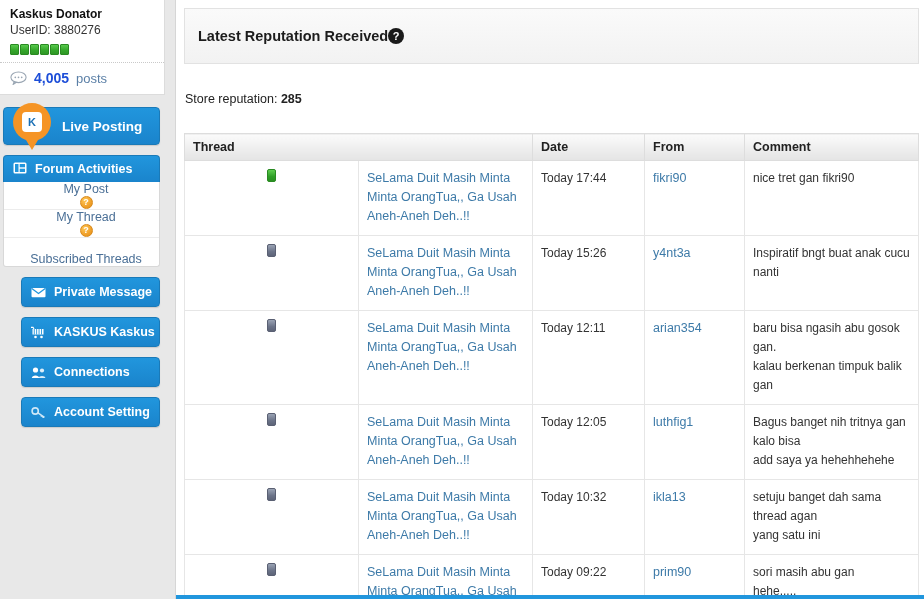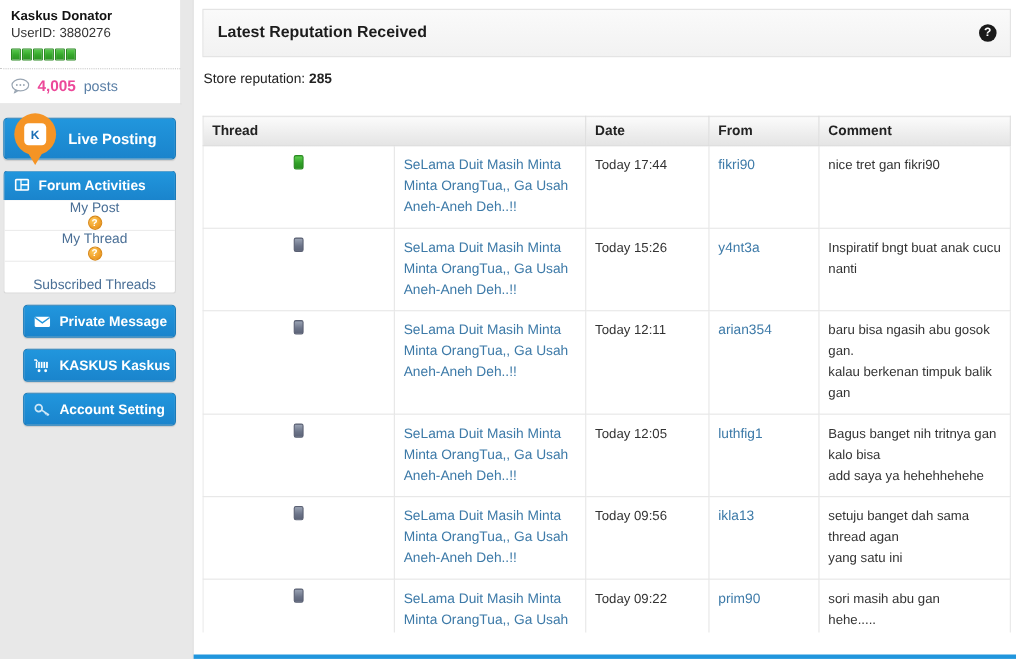--- a/index.html
+++ b/index.html
@@ -50,21 +50,21 @@
   }
   .posts-row {
     border-top: 1px dotted #c9c9c9;
     margin: 0 -10px;
     padding: 7px 10px 8px 10px;
     display: flex;
     align-items: center;
     gap: 7px;
   }
   .bubble-icon { width: 17px; height: 14px; flex: 0 0 17px; }
-  .posts-count { font-weight: bold; font-size: 14px; color: #ec4899; }
+  .posts-count { font-weight: bold; font-size: 14px; color: #1d4ed8; }
   .posts-label { color: #5a7fa6; font-size: 13px; }
 
   
   .nav-btn {
     display: flex; align-items: center;
     height: 30px;
     margin: 10px 15px 0 21px;
     background: linear-gradient(180deg,#2196dd 0%, #1a84cc 100%);
     border: 1px solid #1a7ab8;
     border-radius: 4px;
@@ -132,26 +132,26 @@
   
   .main {
     flex: 1;
     background: #ffffff;
     border-left: 1px solid #d6d6d6;
     padding: 8px 5px 0 8px;
     min-width: 0;
     position: relative;
   }
   .panel-head {
-    height: 44px;
+    height: 56px;
     background: linear-gradient(180deg,#fafafa 0%, #f2f2f2 100%);
     border: 1px solid #e2e2e2;
-    display: flex; align-items: center; justify-content: space-between;
+    display: flex; align-items: center; 
     padding: 0 12px 0 13px;
-    margin-bottom: 12px;
+    margin-bottom: 28px;
   }
   .panel-title { font-size: 14.5px; font-weight: bold; color: #1c1c1c; }
   .help-icon {
     width: 16px; height: 16px; border-radius: 50%;
     background: #1a1a1a; color: #fff;
     font-size: 11px; font-weight: bold;
     display: flex; align-items: center; justify-content: center;
     line-height: 1; cursor: pointer;
   }
   .total-rep {
@@ -316,20 +316,31 @@
           <rect x="7.6" y="3" width="0.9" height="5.5" fill="#2196dd"></rect>
           <rect x="10" y="3" width="0.9" height="5.5" fill="#2196dd"></rect>
           <path d="M0 1.3 h2 l1 1.7" stroke="#ffffff" stroke-width="1.2" fill="none"></path>
           <circle cx="4.5" cy="11" r="1.3" fill="#ffffff"></circle>
           <circle cx="10.5" cy="11" r="1.3" fill="#ffffff"></circle>
         </svg>
       </span>
       <span>KASKUS Kaskus</span>
     </div>
 
+    <div class="nav-btn">
+      <span class="ico">
+        <svg viewBox="0 0 15 13" width="15" height="13">
+          <circle cx="4.5" cy="4" r="2.6" fill="#ffffff"></circle>
+          <path d="M0.8 12 C0.8 8.6 8.2 8.6 8.2 12 Z" fill="#ffffff"></path>
+          <circle cx="11" cy="4.5" r="2.1" fill="#ffffff" opacity="0.85"></circle>
+          <path d="M7.6 12 C7.6 9.2 14.4 9.2 14.4 12 Z" fill="#ffffff" opacity="0.85"></path>
+        </svg>
+      </span>
+      <span>Connections</span>
+    </div>
 
     <div class="nav-btn">
       <span class="ico">
         <svg viewBox="0 0 15 13" width="15" height="13">
           <circle cx="4.2" cy="5" r="3.1" fill="none" stroke="#cfe7f7" stroke-width="1.6"></circle>
           <path d="M6.6 6.6 L13.5 11.3 M11 9 L10 10.6 M12.4 10.1 L11.5 11.6" stroke="#cfe7f7" stroke-width="1.5" fill="none"></path>
         </svg>
       </span>
       <span>Account Setting</span>
     </div>
@@ -393,21 +404,21 @@
               <td class="col-date">Today 12:05</td>
               <td class="col-from"><a class="user-link" href="#">luthfig1</a></td>
               <td class="comment-cell">
                 <span class="comment-line">Bagus banget nih tritnya gan kalo bisa</span>
                 <span class="comment-line">add saya ya hehehhehehe</span>
               </td>
             </tr>
             <tr>
               <td class="c-icon"><span class="rep-chip neu"></span></td>
               <td class="c-thread"><a class="thread-link" href="#">SeLama Duit Masih Minta Minta OrangTua,, Ga Usah Aneh-Aneh Deh..!!</a></td>
-              <td class="col-date">Today 09:56</td>
+              <td class="col-date">Today 10:32</td>
               <td class="col-from"><a class="user-link" href="#">ikla13</a></td>
               <td class="comment-cell">
                 <span class="comment-line">setuju banget dah sama thread agan</span>
                 <span class="comment-line">yang satu ini</span>
               </td>
             </tr>
             <tr>
               <td class="c-icon"><span class="rep-chip neu"></span></td>
               <td class="c-thread"><a class="thread-link" href="#">SeLama Duit Masih Minta Minta OrangTua,, Ga Usah Aneh-Aneh Deh..!!</a></td>
               <td class="col-date">Today 09:22</td>

